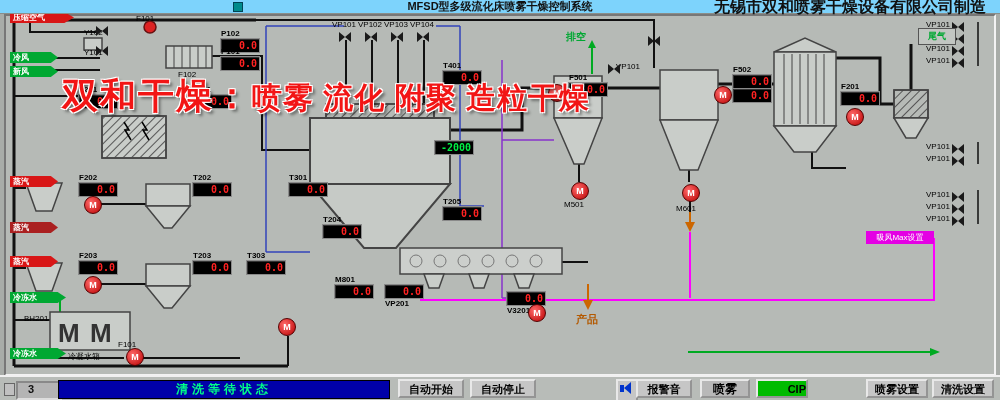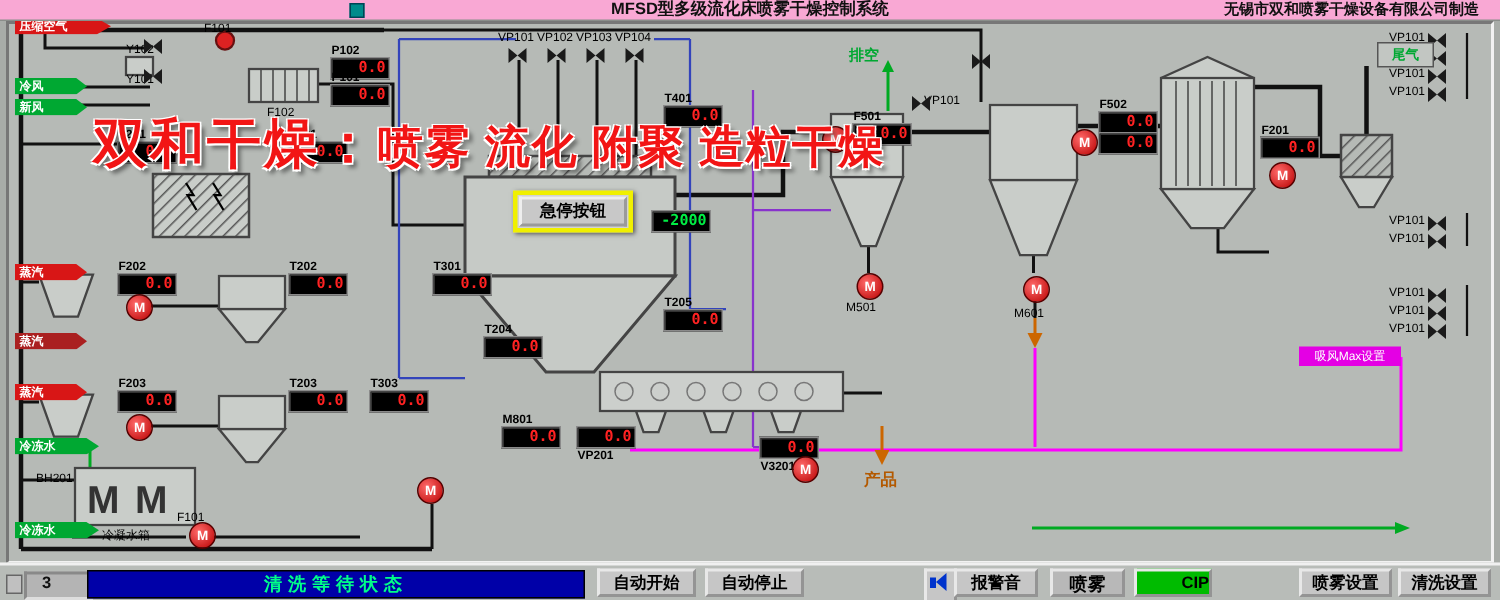--- a/index.html
+++ b/index.html
@@ -1,23 +1,23 @@
 <!DOCTYPE html>
 <html><head>
 <meta charset="utf-8">
 <style>
   html,body{margin:0;padding:0;}
   .screen{position:relative;width:1000px;height:400px;background:#a8aca8;overflow:hidden;
     font-family:"Liberation Sans",sans-serif;}
   
-  .title-bar{position:absolute;left:0;top:0;width:1000px;height:13px;background:#f9a8d4;
+  .title-bar{position:absolute;left:0;top:0;width:1000px;height:13px;background:#7dd3fc;
     border-bottom:1px solid #8a8e8a;z-index:8;}
   .title-accent{position:absolute;left:233px;top:2px;width:8px;height:8px;background:#008b8b;border:1px solid #045;}
   .title-text{position:absolute;left:0;right:0;text-align:center;font-size:11px;font-weight:bold;color:#111;line-height:13px;}
-  .mfg-text{position:absolute;right:14px;top:0;font-size:10px;font-weight:bold;color:#111;line-height:13px;}
+  .mfg-text{position:absolute;right:14px;top:0;font-size:16px;font-weight:bold;color:#111;line-height:13px;}
   
   .frame{position:absolute;left:4px;top:14px;right:4px;bottom:24px;background:#b6bab6;
     border-top:2px solid #777;border-left:2px solid #777;border-right:2px solid #f2f2f2;border-bottom:2px solid #f2f2f2;}
   svg.pipes{position:absolute;left:0;top:0;z-index:1;}
   .overlay{position:absolute;left:0;top:0;width:1000px;height:400px;z-index:3;padding-left:12px;}
   
   .tag{position:absolute;height:11px;color:#fff;font-size:8px;font-weight:bold;line-height:11px;
     padding:0 9px 0 3px;white-space:nowrap;clip-path:polygon(0 0,85% 0,100% 50%,85% 100%,0 100%);}
   .lbl{position:absolute;font-size:8px;color:#000;white-space:nowrap;line-height:9px;}
   .display{position:absolute;width:38px;height:13px;background:#000;border:1px solid #8a8a8a;box-shadow:inset 1px 1px 0 #333;}
@@ -318,23 +318,20 @@
       <div class="valve" style="left: 952px; top: 156px;"></div>
       <div class="valve" style="left: 952px; top: 192px;"></div>
       <div class="valve" style="left: 952px; top: 204px;"></div>
       <div class="valve" style="left: 952px; top: 216px;"></div>
       <div class="gtext" style="left: 566px; top: 30px;">排空</div>
       <div class="gbox" style="left: 918px; top: 28px; width: 36px; height: 15px; font-family: Liberation Serif, serif;">尾气</div>
       <div class="mbox" style="left: 866px; top: 231px; width: 68px; height: 13px;">吸风Max设置</div>
       <div class="ptext" style="left: 576px; top: 312px;">产品</div>
     </div>
 
-  <button class="estop">
-    <span class="inner">急停按钮</span>
-  </button>
 
   <div class="watermark">
     <span class="wm-brand">双和干燥：</span><span class="wm-slogan">喷雾 流化 附聚 造粒干燥</span>
   </div>
 
   <div class="status-bar">
     <div class="mini-sq"></div>
     <div class="counter">3</div>
     <div class="status-msg">清洗等待状态</div>
     <button class="sbtn" style="left:398px;width:66px">自动开始</button>

